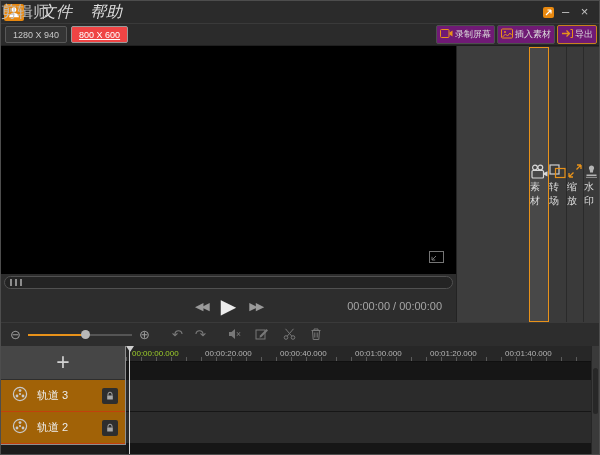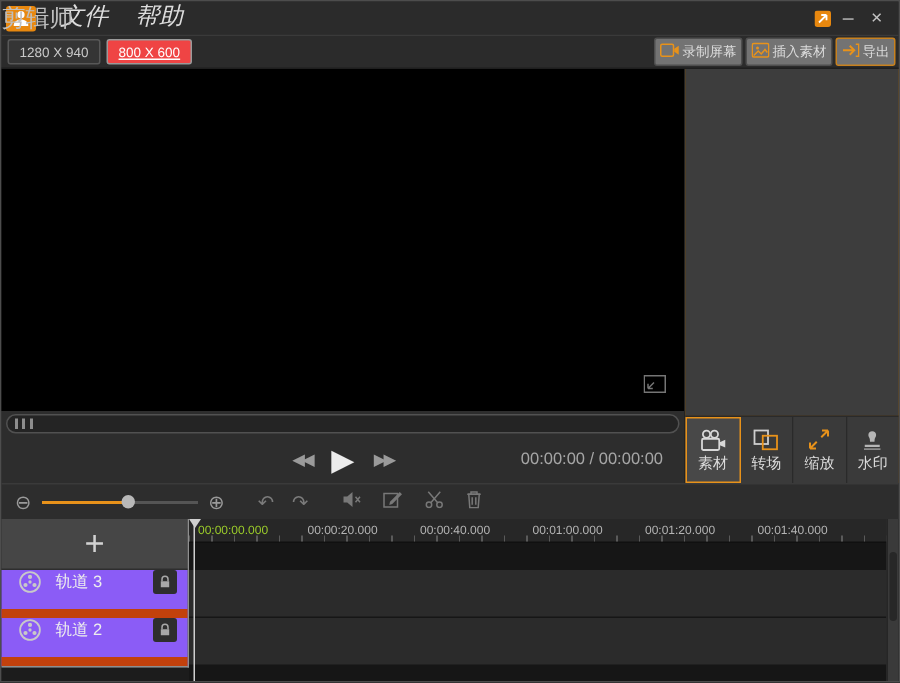--- a/index.html
+++ b/index.html
@@ -14,38 +14,38 @@
   .app-title { position:absolute; left:0; right:0; color:#bfbfbf; font-size:16px; pointer-events:none; }
   .win-controls { margin-left:auto; display:flex; align-items:center; gap:4px; padding-right:7px; z-index:1; }
   .win-btn { color:#c4c4c4; font-size:13px; width:15px; text-align:center; line-height:16px; }
   .skin-box { display:flex; align-items:center; }
 
   
   .toolbar { flex:0 0 23px; display:flex; align-items:center; background:#2b2b2b; border-top:1px solid #3a3a3a; border-bottom:1px solid #1f1f1f; padding-left:4px; }
   .res-btn { height:17px; font-size:9px; font-family:inherit; color:#c9c9c9; background:#353535; border:1px solid #585858; border-radius:2px; margin-right:4px; padding:0 7px; }
   .res-btn.selected { border-color:#9a9a9a; background:#ef4444; color:#fff;text-decoration:underline; }
   .toolbar-spacer { flex:1; }
-  .action-btn { height:19px; display:flex; align-items:center; gap:2px; font-size:9px; font-family:inherit; color:#ddd; background:#737373; border:1px solid #4e4e4e; padding:0 3px; margin-right:2px; border-radius:2px; white-space:nowrap; }
+  .action-btn { height:19px; display:flex; align-items:center; gap:2px; font-size:9px; font-family:inherit; color:#ddd; background:#701a75; border:1px solid #4e4e4e; padding:0 3px; margin-right:2px; border-radius:2px; white-space:nowrap; }
   .action-btn.highlight { border-color:#c8811e; }
 
   
   .main { flex:0 0 276px; display:flex; min-height:0; }
   .preview-col { flex:0 0 455px; display:flex; flex-direction:column; background:#2d2d2d; }
   .preview { height:228px; background:#000; position:relative; }
   .fit-icon { position:absolute; right:12px; bottom:7px; opacity:.85; }
   .seekbar { height:13px; margin:2px 3px 1px 3px; border:1px solid #515151; border-radius:7px; background:#242424; display:flex; align-items:center; }
   .grip { margin-left:5px; width:14px; height:7px; background:repeating-linear-gradient(90deg,#8d8d8d 0 2px,transparent 2px 5px); }
   .transport { flex:1; display:flex; align-items:center; position:relative; }
   .transport-center { position:absolute; left:0; right:0; display:flex; justify-content:center; align-items:center; gap:13px; }
   .t-btn { color:#9a9a9a; font-size:11px; letter-spacing:-2px; cursor:default; }
   .t-btn.play { color:#ececec; font-size:20px; letter-spacing:0; }
   .time-display { margin-left:auto; color:#a5a5a5; font-size:11px; padding-right:14px; z-index:1; }
 
   
-  .side-panel { flex:1; display:flex; flex-direction:column; background:#a16207; border-left:1px solid #232323; min-width:0; }
+  .side-panel { flex:1; display:flex; background:#e5e5e5; border-left:1px solid #232323; min-width:0; }
   .library { flex:1; background:#3d3d3d; }
   .tabbar { flex:0 0 45px; display:flex; background:#343434; border-top:1px solid #2a2a2a; }
   .tab { flex:1; display:flex; flex-direction:column; align-items:center; justify-content:center; gap:1px; border-right:1px solid #2a2a2a; background:#3a3a3a; }
   .tab:last-child { border-right:none; }
   .tab.selected { background:#484848; border:1px solid #e8921a; }
   .tab-label { font-size:10px; color:#ddd; }
   .tab-icon { height:17px; display:flex; align-items:flex-end; }
 
   
   .tl-toolbar { flex:0 0 24px; display:flex; align-items:center; background:#2d2d2d; border-top:1px solid #3a3a3a; padding-left:9px; }
@@ -55,21 +55,21 @@
   .zs-fill { position:absolute; top:4px; left:0; width:57px; height:2px; background:#e8921a; }
   .zs-handle { position:absolute; top:0; left:53px; width:9px; height:9px; border-radius:50%; background:#b8b8b8; }
   .undo-group { margin-left:22px; display:flex; gap:12px; }
   .arrow-glyph { color:#7b7b7b; font-size:13px; }
   .edit-group { margin-left:22px; display:flex; gap:14px; align-items:center; }
 
   
   .timeline { flex:1; display:flex; background:#1c1c1c; min-height:0; }
   .track-header { flex:0 0 125px; height:99px; background:#3f3f3f; border-right:1px solid #8f8f8f; border-bottom:1px solid #8f8f8f; display:flex; flex-direction:column; }
   .add-track { height:34px; border-bottom:1px solid #2e2e2e; display:flex; align-items:center; justify-content:center; color:#d2d2d2; font-size:23px; background:#464646; cursor:default; }
-  .track-row { height:32px; border-bottom:6px solid #c2410c; display:flex; background:#8b5cf6; padding:0 7px 0 11px; gap:9px; }
+  .track-row { height:32px; border-bottom:1px solid #c2410c; display:flex; align-items:center; background:#a16207; padding:0 7px 0 11px; gap:9px; }
   .track-label { color:#ededed; font-size:11px; flex:1; }
   .lock-btn { width:16px; height:16px; background:#2e2e2e; border-radius:2px; display:flex; align-items:center; justify-content:center; }
   .track-area { flex:1; position:relative; background:#161616; min-width:0; }
   .ruler { height:16px; background:#272727; position:relative; border-bottom:1px solid #101010; }
   .ruler-ticks { position:absolute; bottom:0; left:0; right:0; height:4px; background:repeating-linear-gradient(90deg,#5a5a5a 0 1px,transparent 1px 15px); }
   .ts { position:absolute; top:3px; font-size:8px; color:#b5b5b5; white-space:nowrap;text-align:center; }
   .ts.current { color:#9ccd2a; }
   .ts0{left:6px}.ts1{left:79px}.ts2{left:154px}.ts3{left:229px}.ts4{left:304px}.ts5{left:379px}
   .lane { position:absolute; left:0; right:0; background:#2b2b2b; }
   .lane1 { top:34px; height:31px; }

